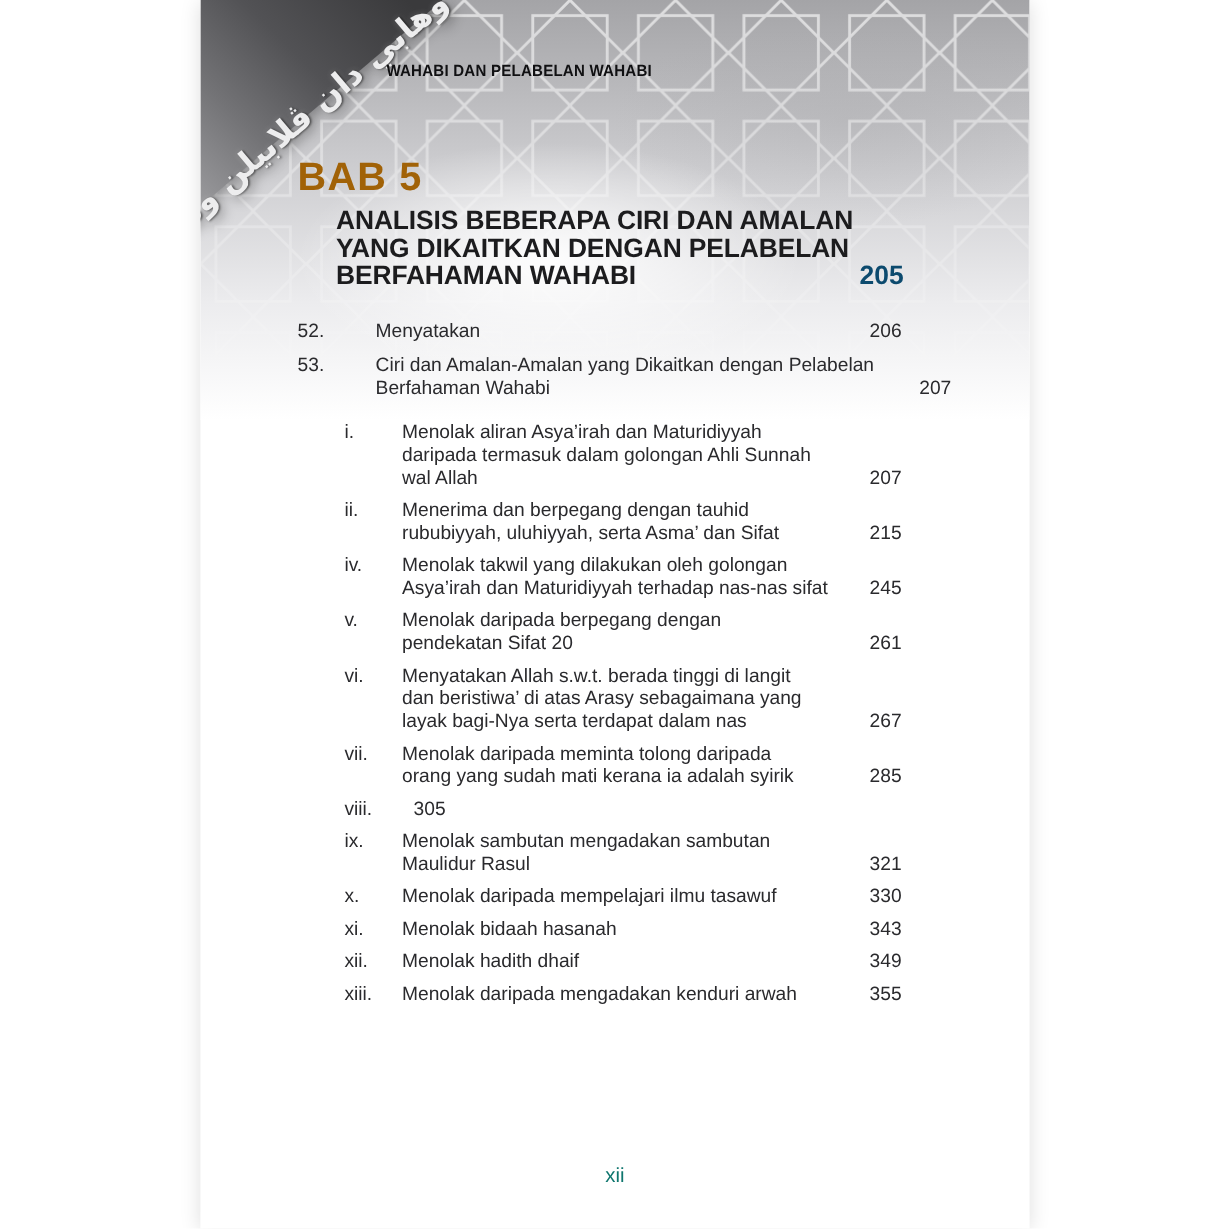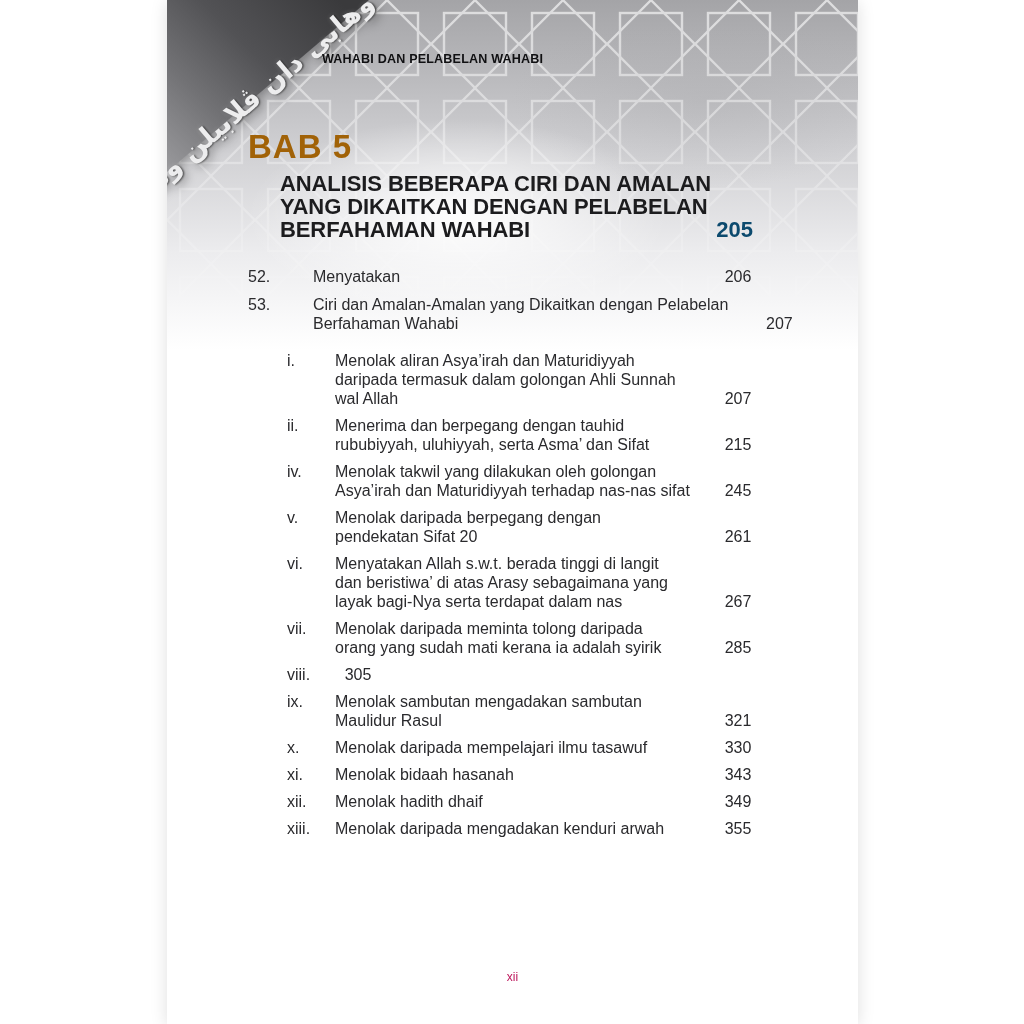--- a/index.html
+++ b/index.html
@@ -57,21 +57,21 @@
   .row { display:flex; align-items:flex-end; font-size:16px; line-height:19px; }
   .row-num { flex:none; align-self:flex-start; }
   .row-text { flex:1; white-space:pre; }
   .row-page { flex:none; margin-left:8px; min-width:30px; text-align:center; }
   .section-row { margin-bottom:9px;gap:28px; }
   .section-row .row-num { width:37px; }
   .sub-row { margin-left:39px; margin-bottom:8px; }
   .sub-row .row-num { width:48px; }
   .footer-page {
     position:absolute; left:0; right:0; top:970px; text-align:center;
-    font-size:12px; color:#be185d;
+    font-size:17px; color:#0f766e;
   }
 </style>
 </head>
 <body>
 
 <div class="stage">
   <div class="page">
 
     <div class="page-top">
       <svg width="691" height="350" viewBox="0 0 691 350" aria-hidden="true">

